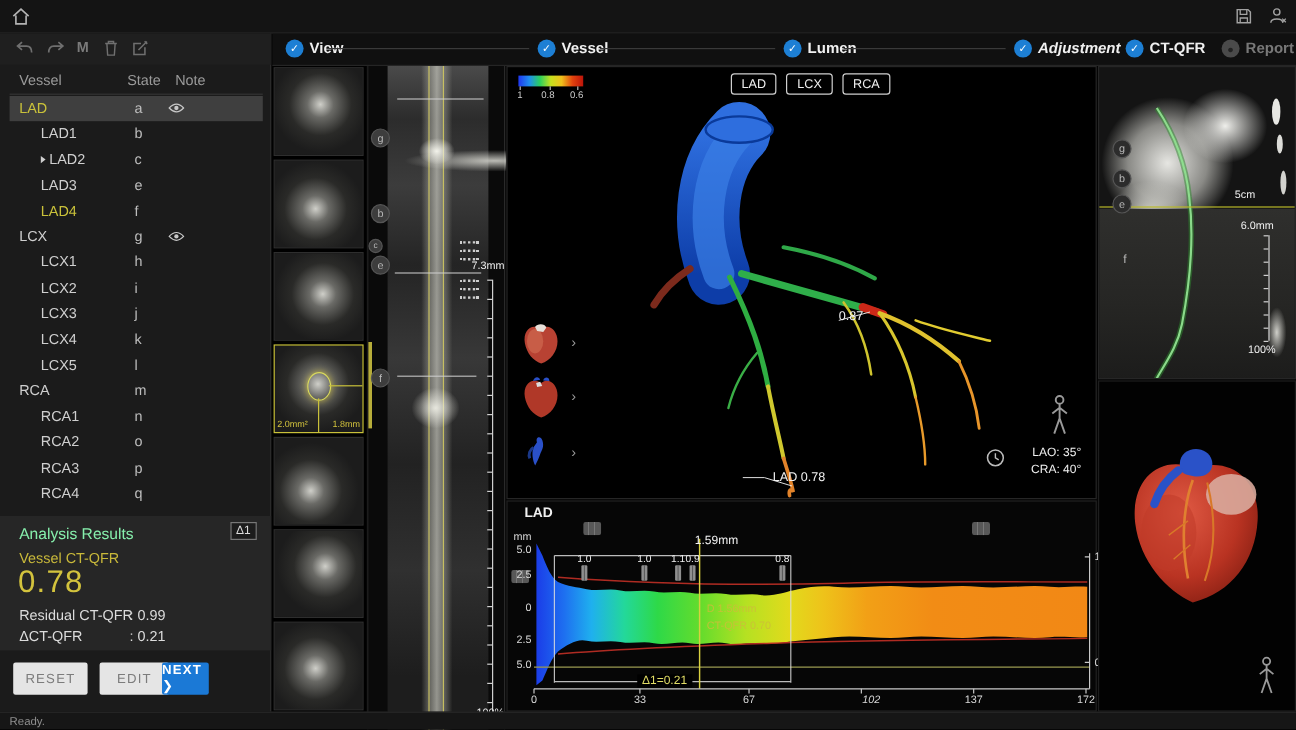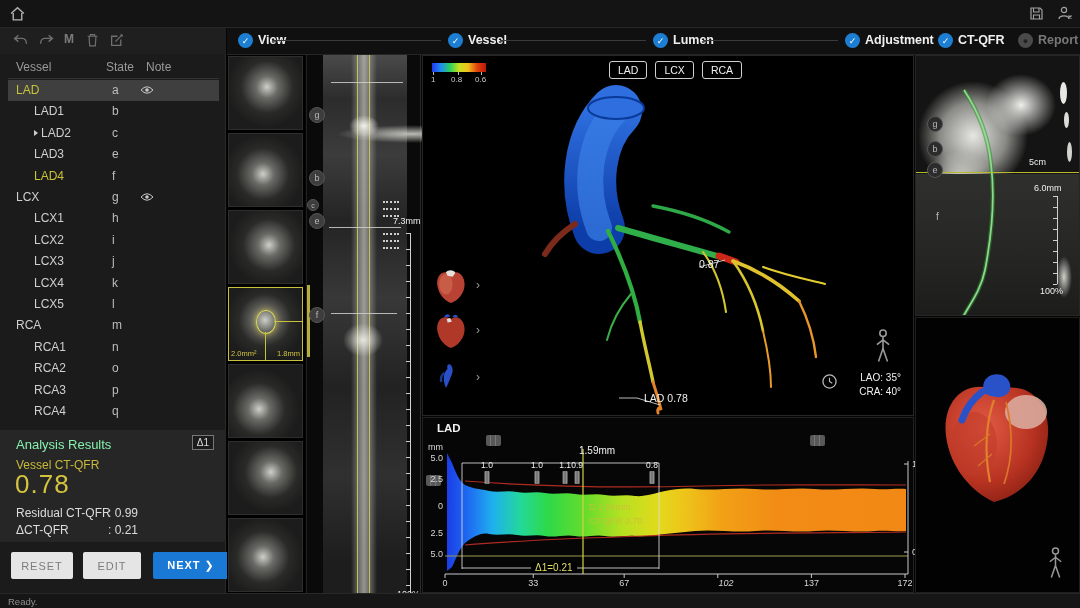--- a/index.html
+++ b/index.html
@@ -232,32 +232,32 @@
         <span class="an-val">: 0.99</span>
       </div>
       <div class="an-row" style="top:93px">
         <span>ΔCT-QFR</span>
         <span class="an-val">: 0.21</span>
       </div>
     </div>
 
     <div class="sbbtn dim" style="left:11px;width:62px">RESET</div>
     <div class="sbbtn dim" style="left:83px;width:58px">EDIT</div>
-    <div class="sbbtn" id="btn-next" style="left:153px;width:76px">NEXT ❯</div>
+    <div class="sbbtn" id="btn-next" style="left:135px;width:39px">NEXT ❯</div>
   </div>
 
   <div id="workflow" class="panel">
       <div class="wf-circle" style="left: 11px;">✓</div>
       <div class="wf-label" style="left: 31px;">View</div>
       <div class="wf-circle" style="left: 221px;">✓</div>
       <div class="wf-label" style="left: 241px;">Vessel</div>
       <div class="wf-circle" style="left: 426px;">✓</div>
       <div class="wf-label" style="left: 446px;">Lumen</div>
       <div class="wf-circle" style="left: 618px;">✓</div>
-      <div class="wf-label" style="left: 638px;">Adjustment</div>
+      <div class="wf-label" style="left: 638px; font-style: italic;">Adjustment</div>
       <div class="wf-circle" style="left: 711px;">✓</div>
       <div class="wf-label" style="left: 731px;">CT-QFR</div>
       <div class="wf-circle off" style="left: 791px;">●</div>
       <div class="wf-label off" style="left: 811px;">Report</div>
       <div class="wf-line" style="left: 45px; width: 169px;"></div>
       <div class="wf-line" style="left: 273px; width: 146px;"></div>
       <div class="wf-line" style="left: 476px; width: 135px;"></div>
     </div>
 
   <div id="thumbs" class="panel">

